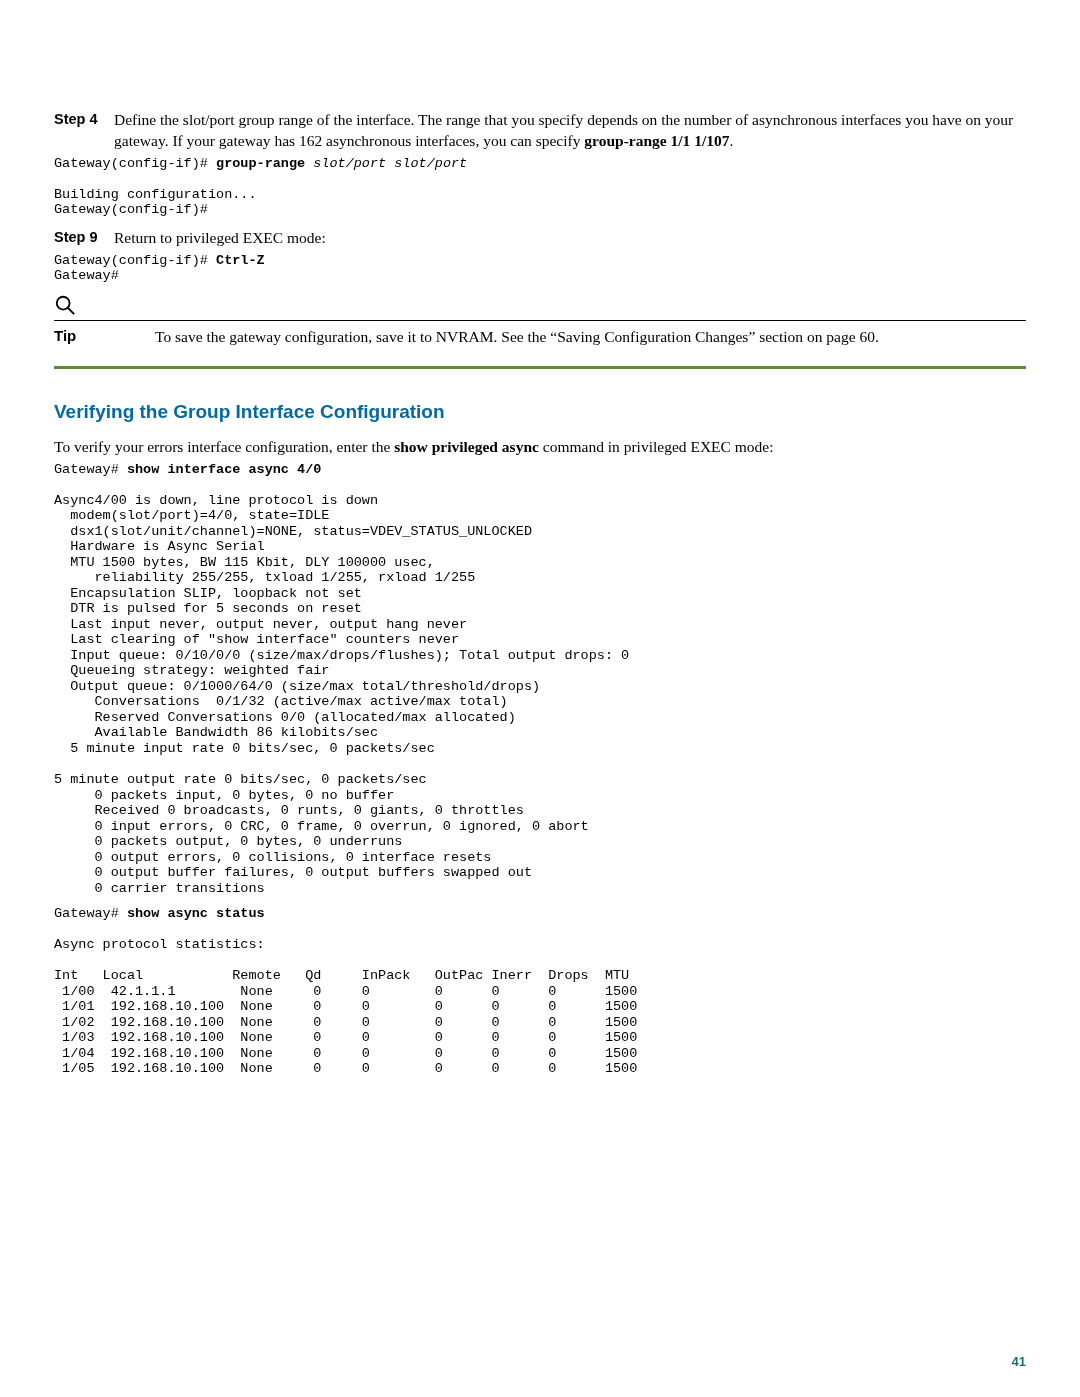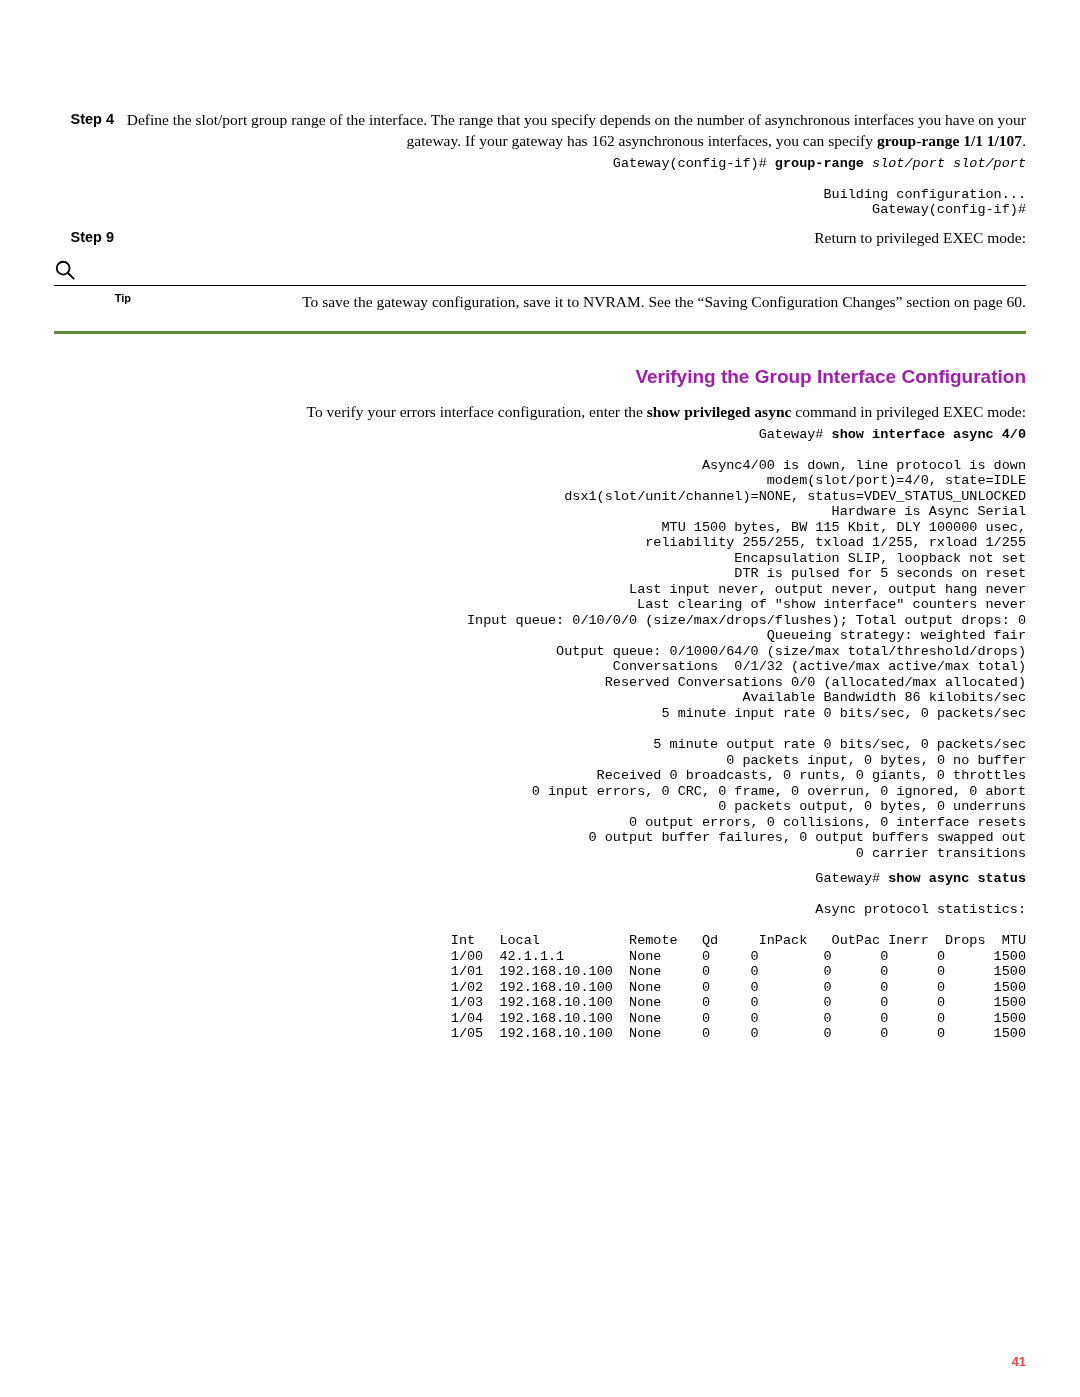--- a/index.html
+++ b/index.html
@@ -8,21 +8,20 @@
     background: #ffffff;
     font-family: "Times New Roman", Times, serif;
     color: #000;
   }
   .page {
     width: 1080px;
     min-height: 1397px;
     padding: 110px 54px 50px 54px;
     box-sizing: border-box;
     position: relative;
-    text-align: right;
   }
   .step-row {
     display: flex;
     margin-bottom: 2px;
   }
   .step-label {
     width: 60px;
     flex: 0 0 60px;
     font-family: Arial, Helvetica, sans-serif;
     font-weight: bold;
@@ -66,54 +65,53 @@
   }
   .tip-row {
     display: flex;
     margin-bottom: 18px;
   }
   .tip-label {
     width: 60px;
     flex: 0 0 60px;
     font-family: Arial, Helvetica, sans-serif;
     font-weight: bold;
-    font-size: 11px;
-    margin-left: 17px;
+    font-size: 15px;
   }
   .tip-body {
     flex: 1;
     font-size: 15.5px;
     line-height: 1.35;
     margin-left: 41px;
   }
   .section-bar {
     height: 3px;
     background: #5f8b3c;
     margin: 16px 0 32px 0;
   }
   h2.section-title {
     font-family: Arial, Helvetica, sans-serif;
-    color: #a21caf;
+    color: #0369a1;
     font-size: 19px;
     font-weight: bold;
-    margin: 0 0 14px 9px;
+    margin: 0 0 14px 0;
   }
   .body-para {
     font-size: 15.5px;
     line-height: 1.35;
     margin: 0 0 4px 0;
   }
   .page-num {
     position: absolute;
     right: 54px;
     bottom: 28px;
     font-family: Arial, Helvetica, sans-serif;
     font-weight: bold;
     font-size: 13px;
-    color: #ef4444;
+    color: #0f766e;
   }
 </style>
 </head>
 <body>
 
 <div class="page">
 
   <div class="step-row">
     <div class="step-label">Step 4</div>
     <div class="step-body">
@@ -124,20 +122,22 @@
   <pre class="code"><span>Gateway(config-if)# </span><span class="b">group-range</span><span class="i"> slot/port slot/port</span><span>
 
 Building configuration...
 Gateway(config-if)#</span></pre>
 
   <div class="step-row">
     <div class="step-label">Step 9</div>
     <div class="step-body">Return to privileged EXEC mode:</div>
   </div>
 
+  <pre class="code"><span>Gateway(config-if)# </span><span class="b">Ctrl-Z</span><span>
+Gateway#</span></pre>
 
   <div class="tip-block">
     <div class="tip-icon-wrap">
       <svg class="mag-icon" viewBox="0 0 24 24">
         <circle cx="10" cy="10" r="7" fill="none" stroke="#000" stroke-width="2"></circle>
         <line x1="15" y1="15" x2="22" y2="22" stroke="#000" stroke-width="2"></line>
       </svg>
     </div>
     <div style="flex:1"></div>
   </div>

